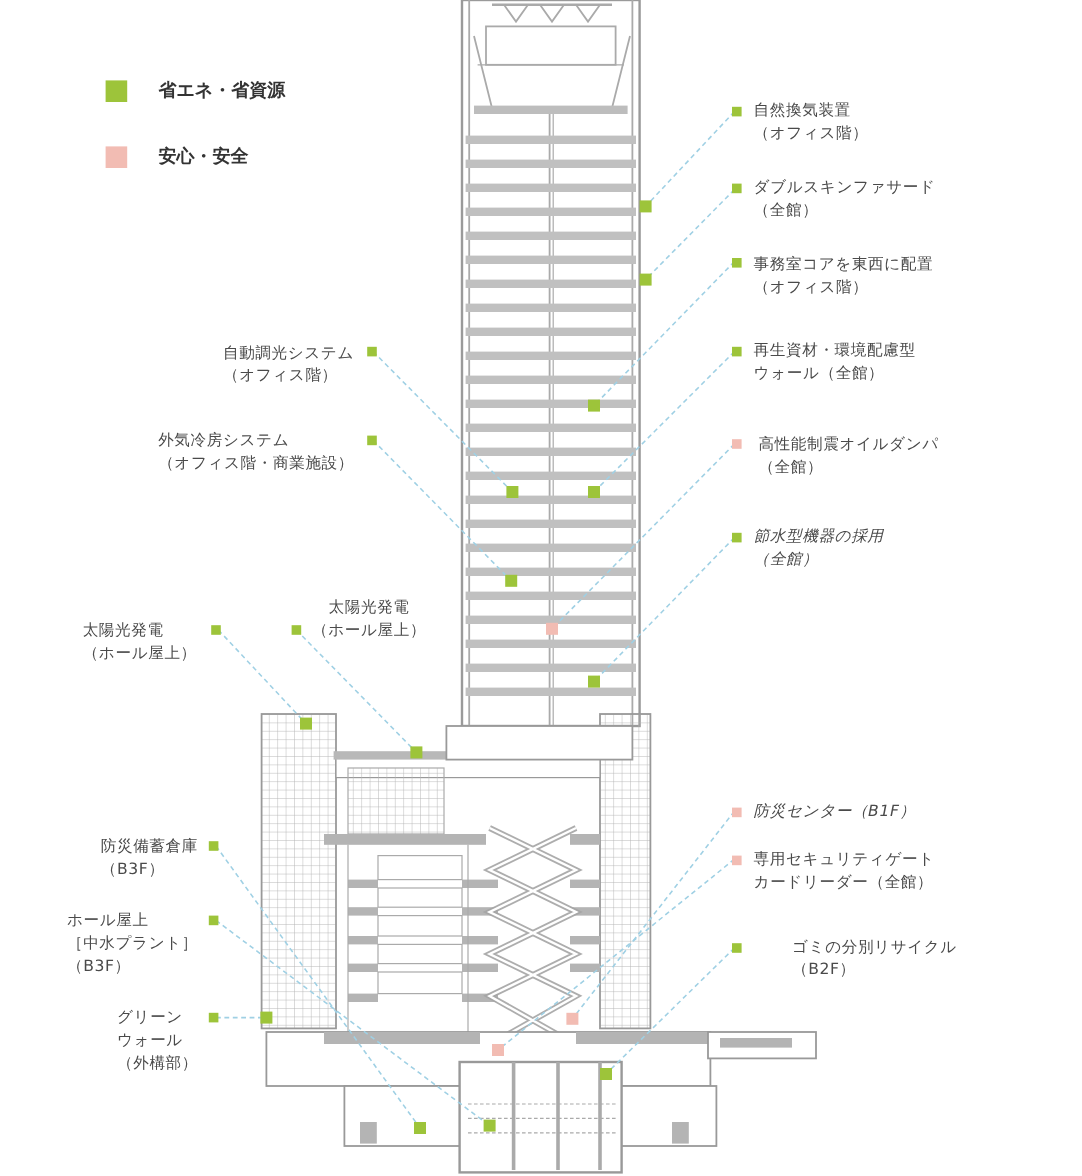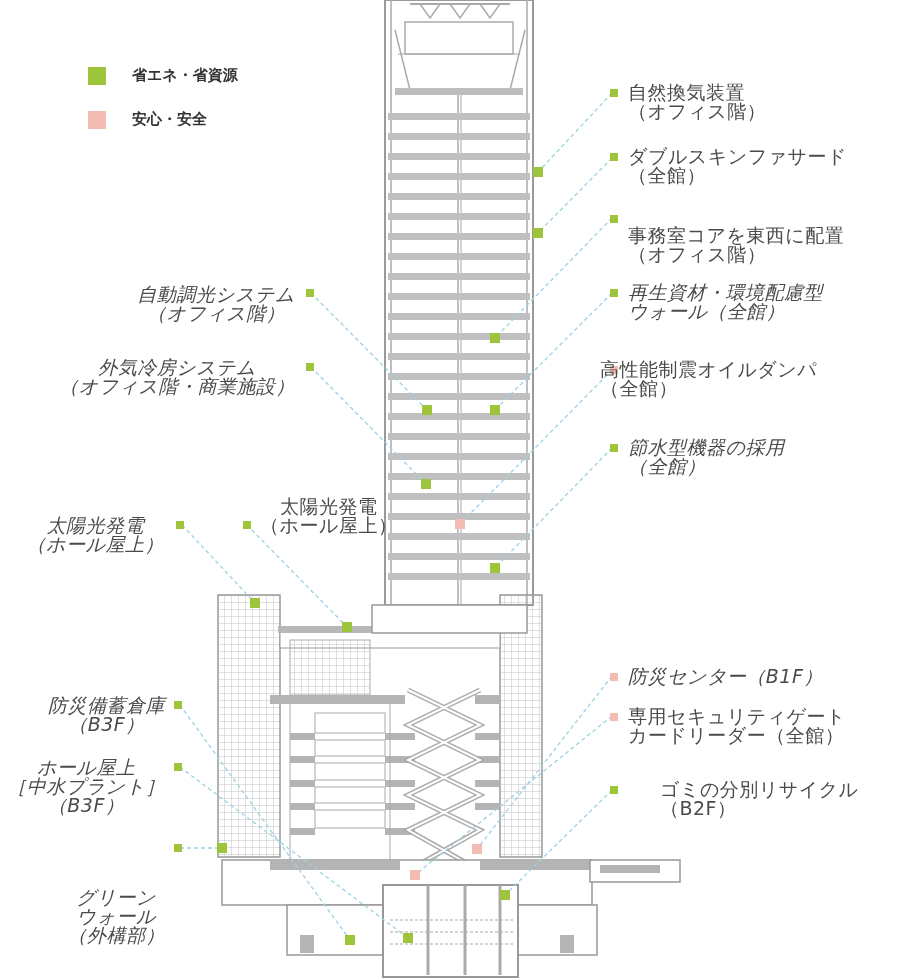--- a/index.html
+++ b/index.html
@@ -2,22 +2,22 @@
 <html><head>
 <meta charset="utf-8">
 <style>
   html, body { margin:0; padding:0; background:#ffffff; }
   body { width:902px; height:980px; position:relative; overflow:hidden;
          font-family:"DejaVu Sans","Liberation Sans",sans-serif; color:#3a3a3a; }
   #diagram { position:absolute; left:0; top:0; width:902px; height:980px; }
   .legend-item { position:absolute; display:flex; align-items:center; gap:26px;
                  font-size:15px; font-weight:bold; color:#333; }
   .legend-swatch { width:18px; height:18px; display:inline-block; }
-  .label { position:absolute; font-size:19px; line-height:19px; color:#4a4a4a; white-space:nowrap; letter-spacing:0.5px; }
-  .label.right { text-align:center;font-style:italic; }
+  .label { position:absolute; font-size:13px; line-height:19px; color:#4a4a4a; white-space:nowrap; letter-spacing:0.5px; }
+  .label.right { text-align:left; }
   .label.left { text-align:left; }
   .label.center { text-align:center; }
   .marker { position:absolute; width:8px; height:8px; }
 </style>
 </head>
 <body>
 
 <svg id="diagram" viewBox="0 0 902 980" xmlns="http://www.w3.org/2000/svg">
   <defs>
     <pattern id="grid" width="7" height="7" patternUnits="userSpaceOnUse">
@@ -170,51 +170,51 @@
     <rect x="500" y="890" width="10" height="10" fill="#9dc43a"></rect>
     <rect x="345" y="935" width="10" height="10" fill="#9dc43a"></rect>
     <rect x="403" y="933" width="10" height="10" fill="#9dc43a"></rect>
   </g>
 </svg>
 
 <div class="legend-item" style="left:88px; top:66px;">
   <span class="legend-swatch" style="background:#9dc43a;"></span>
   <span>省エネ・省資源</span>
 </div>
-<div class="legend-item" style="left:88px; top:110px;">
+<div class="legend-item" style="left:88px; top:121px;">
   <span class="legend-swatch" style="background:#f2bcb3;"></span>
   <span>安心・安全</span>
 </div>
 
 <span class="marker" style="left:610px; top:89px; background:#9dc43a;"></span>
 <div class="label left" style="left:628px; top:83px;">
   <div>自然換気装置</div>
   <div>（オフィス階）</div>
 </div>
 
 <span class="marker" style="left:610px; top:153px; background:#9dc43a;"></span>
 <div class="label left" style="left:628px; top:147px;">
   <div>ダブルスキンファサード</div>
   <div>（全館）</div>
 </div>
 
 <span class="marker" style="left:610px; top:215px; background:#9dc43a;"></span>
-<div class="label left" style="left:628px; top:226px;">
+<div class="label left" style="left:628px; top:211px;">
   <div>事務室コアを東西に配置</div>
   <div>（オフィス階）</div>
 </div>
 
 <span class="marker" style="left:610px; top:289px; background:#9dc43a;"></span>
-<div class="label left" style="left:628px; top:283px;font-style:italic;">
+<div class="label left" style="left:628px; top:283px;">
   <div>再生資材・環境配慮型</div>
   <div>ウォール（全館）</div>
 </div>
 
 <span class="marker" style="left:610px; top:366px; background:#f2bcb3;"></span>
-<div class="label left" style="left:600px; top:360px;font-family:Liberation Serif, serif;">
+<div class="label left" style="left:632px; top:360px;font-family:Liberation Serif, serif;">
   <div>高性能制震オイルダンパ</div>
   <div>（全館）</div>
 </div>
 
 <span class="marker" style="left:610px; top:444px; background:#9dc43a;"></span>
 <div class="label left" style="left:628px; top:438px;font-style:italic;">
   <div>節水型機器の採用</div>
   <div>（全館）</div>
 </div>
 
@@ -265,18 +265,18 @@
 </div>
 <span class="marker" style="left:174px; top:701px; background:#9dc43a;"></span>
 
 <div class="label right" style="right:737px; top:758px;">
   <div>ホール屋上</div>
   <div>［中水プラント］</div>
   <div>（B3F）</div>
 </div>
 <span class="marker" style="left:174px; top:763px; background:#9dc43a;"></span>
 
-<div class="label right" style="right:737px; top:888px;">
+<div class="label right" style="right:737px; top:839px;">
   <div>グリーン</div>
   <div>ウォール</div>
   <div>（外構部）</div>
 </div>
 <span class="marker" style="left:174px; top:844px; background:#9dc43a;"></span>
 
 </body></html>

